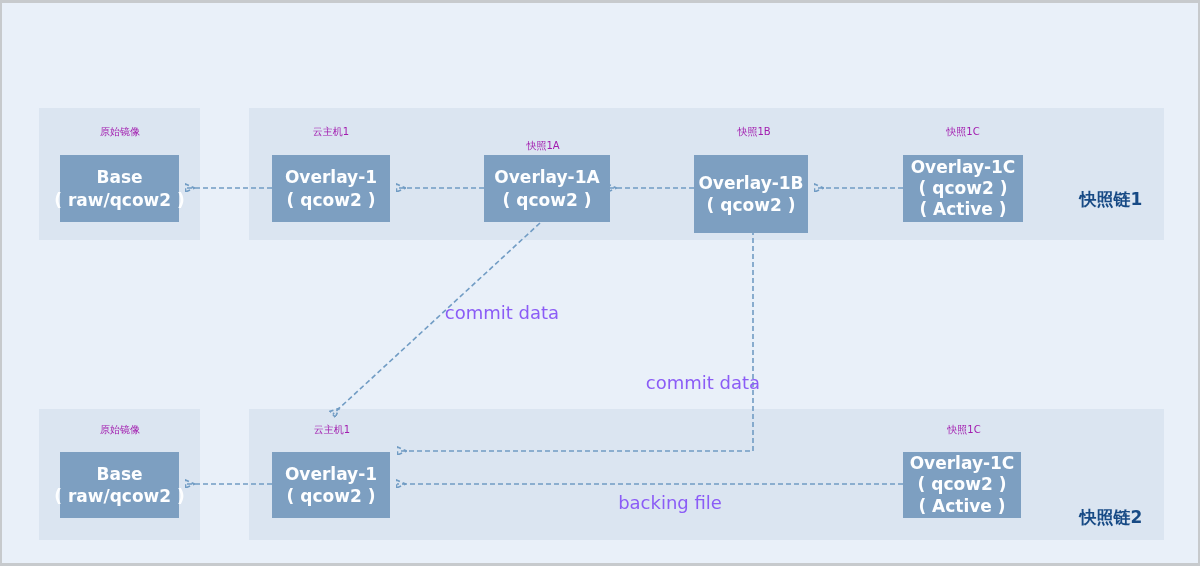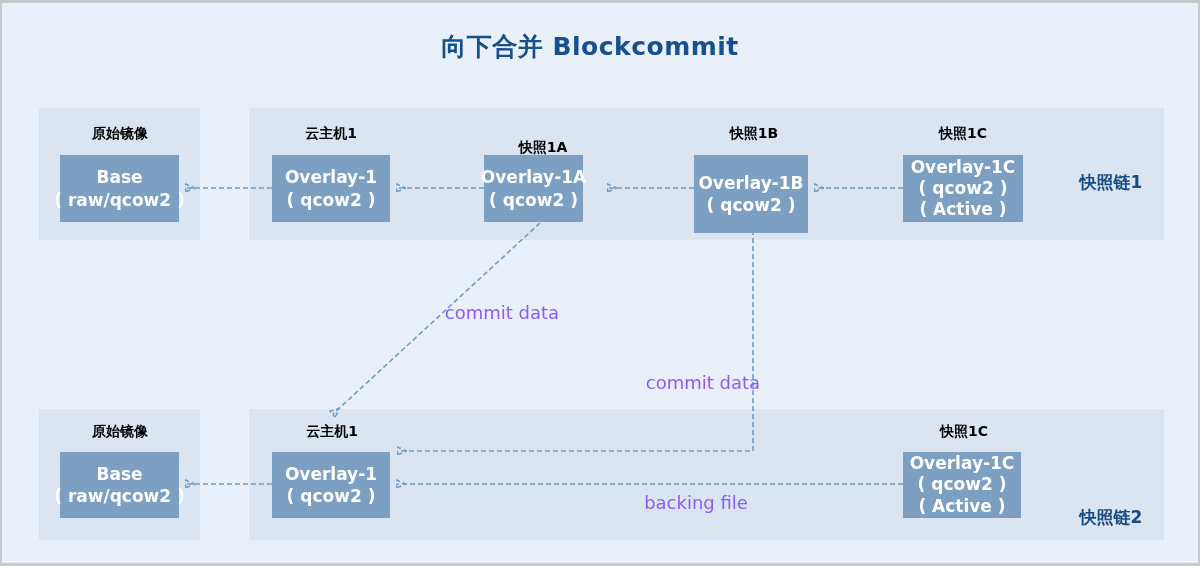--- a/index.html
+++ b/index.html
@@ -22,66 +22,65 @@
   .p-bot-right   { left:247px; top:406px; width:915px; height:131px; }
 
   .node {
     position:absolute; background:#7d9fc1; color:#fdfeff;
     display:flex; flex-direction:column; align-items:center; justify-content:center;
     font-size:17px; font-weight:bold; line-height:1.3; text-align:center;
     white-space:nowrap;
   }
   .n-base1  { left:58px;  top:152px; width:119px; height:67px; }
   .n-ov1    { left:270px; top:152px; width:118px; height:67px; }
-  .n-ov1a   { left:482px; top:152px; width:99px; height:67px;text-align:center; }
+  .n-ov1a   { left:482px; top:152px; width:126px; height:67px;text-align:center; }
   .n-ov1b   { left:692px; top:152px; width:114px; height:78px; }
   .n-ov1c   { left:901px; top:152px; width:120px; height:67px; line-height:1.25; }
   .n-base2  { left:58px;  top:449px; width:119px; height:66px; }
   .n-ov1-2  { left:270px; top:449px; width:118px; height:66px; }
   .n-ov1c-2 { left:901px; top:449px; width:118px; height:66px; line-height:1.25; }
 
   .plabel {
     position:absolute; transform:translateX(-50%);
-    color:#000000; font-size:14px; font-weight:bold; white-space:nowrap;
+    color:#a21caf; font-size:10px; font-weight:normal; white-space:nowrap;
   }
   .l-orig1 { left:118px; top:122px; }
   .l-vm1   { left:329px; top:122px; }
   .l-s1a   { left:541px; top:136px; }
   .l-s1b   { left:752px; top:122px; }
   .l-s1c   { left:961px; top:122px; }
   .l-orig2 { left:118px; top:420px; }
   .l-vm2   { left:330px; top:420px; }
   .l-s1c2  { left:962px; top:420px; }
 
   .chain-tag {
     position:absolute; transform:translate(-50%,-50%);
     color:#174a85; font-size:17px; font-weight:bold; white-space:nowrap;
   }
-  .t-chain1 { left:1109px; top:179px; }
+  .t-chain1 { left:1109px; top:196px; }
   .t-chain2 { left:1109px; top:482px;margin-top:32px; }
 
   .annot {
     position:absolute; transform:translate(-50%,-50%);
     color:#8b5cf6; font-size:18px; white-space:nowrap;
   }
   .a-commit1 { left:500px; top:309px; }
   .a-commit2 { left:701px; top:379px; }
-  .a-backing { left:694px; top:499px; }
+  .a-backing { left:668px; top:499px; }
 
   svg.arrows { position:absolute; left:0; top:0; width:1196px; height:561px; pointer-events:none; }
   svg.arrows path {
     fill:none; stroke:#719cc4; stroke-width:1.6; stroke-dasharray:5 3;
   }
 </style>
 </head>
 <body>
 
 <div id="canvas">
 
-  <div class="title">向下合并 Blockcommit</div>
 
   <div class="panel p-top-left"></div>
   <div class="panel p-top-right"></div>
   <div class="panel p-bot-left"></div>
   <div class="panel p-bot-right"></div>
 
   <svg class="arrows" viewBox="0 0 1196 561">
     <defs>
       <marker id="arr" markerWidth="10" markerHeight="9" refX="8.5" refY="4" orient="auto" markerUnits="userSpaceOnUse">
         <path d="M9,0 L0,4 L9,8 Z" fill="#4d7aa6" stroke="none" stroke-dasharray="none"></path>

